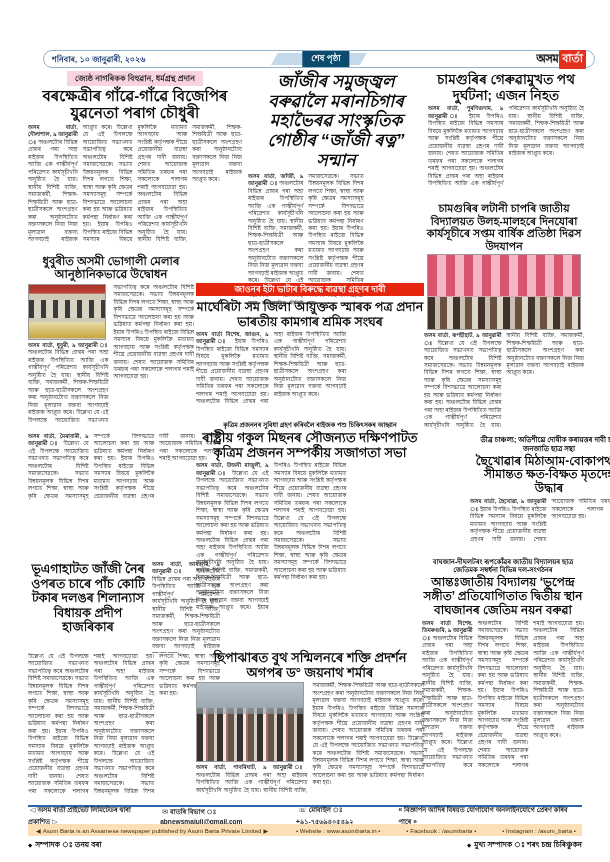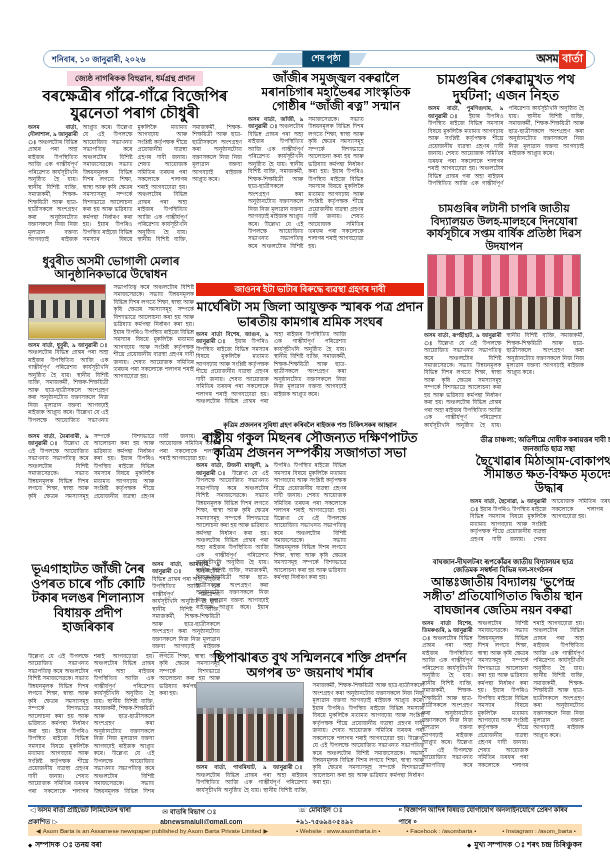--- a/index.html
+++ b/index.html
@@ -125,21 +125,21 @@
     </div>
     <div class="body c3" style="height:146px;">
       <span>উল্লেখ্য যে এই উপলক্ষে আয়োজিত সভাখনত সভাপতিত্ব কৰে অঞ্চলটোৰ বিশিষ্ট সমাজসেৱকে। সভাত উন্নয়নমূলক বিভিন্ন দিশৰ লগতে শিক্ষা, স্বাস্থ্য আৰু কৃষি ক্ষেত্ৰৰ সমস্যাসমূহ সম্পৰ্কে বিশদভাৱে আলোচনা কৰা হয় আৰু ভৱিষ্যত কৰ্মপন্থা নিৰ্ধাৰণ কৰা হয়।</span>
       <span>ইয়াৰ উপৰিও উপস্থিত ৰাইজে বিভিন্ন সমস্যাৰ বিষয়ে মুকলিকৈ মতামত আগবঢ়ায় আৰু সংশ্লিষ্ট কৰ্তৃপক্ষক শীঘ্ৰে প্ৰয়োজনীয় ব্যৱস্থা গ্ৰহণৰ দাবী জনায়। শেষত আয়োজক সমিতিৰ তৰফৰ পৰা সকলোকে শলাগৰ শৰাই আগবঢ়োৱা হয়।</span>
       <span>অঞ্চলটোৰ বিভিন্ন প্ৰান্তৰ পৰা অহা ৰাইজৰ উপস্থিতিত আজি এক গাম্ভীৰ্যপূৰ্ণ পৰিৱেশত কাৰ্যসূচীখনি অনুষ্ঠিত হৈ যায়। স্থানীয় বিশিষ্ট ব্যক্তি, সমাজকৰ্মী, শিক্ষক-শিক্ষয়িত্ৰী আৰু ছাত্ৰ-ছাত্ৰীসকলে অংশগ্ৰহণ কৰা অনুষ্ঠানটোত বক্তাসকলে নিজ নিজ মূল্যৱান বক্তব্য আগবঢ়াই ৰাইজক আপ্লুত কৰে।</span>
       <span>উল্লেখ্য যে এই উপলক্ষে আয়োজিত সভাখনত সভাপতিত্ব কৰে অঞ্চলটোৰ বিশিষ্ট সমাজসেৱকে। সভাত উন্নয়নমূলক বিভিন্ন দিশৰ লগতে শিক্ষা, স্বাস্থ্য আৰু কৃষি ক্ষেত্ৰৰ সমস্যাসমূহ সম্পৰ্কে বিশদভাৱে আলোচনা কৰা হয় আৰু ভৱিষ্যত কৰ্মপন্থা নিৰ্ধাৰণ কৰা হয়।</span>
     </div>
   </section>
 
   <section class="abs" style="left:248px;top:71px;width:176px;height:210px;">
-    <h2 class="hl" style="font-size:12px;">জাঁজীৰ সমুজ্জ্বল বৰুৱালৈ মৰানচিগাৰ মহাভৈৰৱ সাংস্কৃতিক গোষ্ঠীৰ “জাঁজী ৰত্ন” সন্মান</h2>
+    <h2 class="hl" style="font-size:17px;font-style:italic;">জাঁজীৰ সমুজ্জ্বল বৰুৱালৈ মৰানচিগাৰ মহাভৈৰৱ সাংস্কৃতিক গোষ্ঠীৰ “জাঁজী ৰত্ন” সন্মান</h2>
     <div class="body c3" style="height:142px;">
       <b class="by">অসম বাৰ্তা, জাঁজী, ৯ জানুৱাৰী ঃ</b>
       <span>অঞ্চলটোৰ বিভিন্ন প্ৰান্তৰ পৰা অহা ৰাইজৰ উপস্থিতিত আজি এক গাম্ভীৰ্যপূৰ্ণ পৰিৱেশত কাৰ্যসূচীখনি অনুষ্ঠিত হৈ যায়। স্থানীয় বিশিষ্ট ব্যক্তি, সমাজকৰ্মী, শিক্ষক-শিক্ষয়িত্ৰী আৰু ছাত্ৰ-ছাত্ৰীসকলে অংশগ্ৰহণ কৰা অনুষ্ঠানটোত বক্তাসকলে নিজ নিজ মূল্যৱান বক্তব্য আগবঢ়াই ৰাইজক আপ্লুত কৰে।</span>
       <span>উল্লেখ্য যে এই উপলক্ষে আয়োজিত সভাখনত সভাপতিত্ব কৰে অঞ্চলটোৰ বিশিষ্ট সমাজসেৱকে। সভাত উন্নয়নমূলক বিভিন্ন দিশৰ লগতে শিক্ষা, স্বাস্থ্য আৰু কৃষি ক্ষেত্ৰৰ সমস্যাসমূহ সম্পৰ্কে বিশদভাৱে আলোচনা কৰা হয় আৰু ভৱিষ্যত কৰ্মপন্থা নিৰ্ধাৰণ কৰা হয়।</span>
       <span>ইয়াৰ উপৰিও উপস্থিত ৰাইজে বিভিন্ন সমস্যাৰ বিষয়ে মুকলিকৈ মতামত আগবঢ়ায় আৰু সংশ্লিষ্ট কৰ্তৃপক্ষক শীঘ্ৰে প্ৰয়োজনীয় ব্যৱস্থা গ্ৰহণৰ দাবী জনায়। শেষত আয়োজক সমিতিৰ তৰফৰ পৰা সকলোকে শলাগৰ শৰাই আগবঢ়োৱা হয়।</span>
     </div>
   </section>
 
   <div class="abs banner" style="left:196px;top:283px;width:228px;height:13px;">জাওনৰ ইটা ভাটাৰ বিৰুদ্ধে ব্যৱস্থা গ্ৰহণৰ দাবী</div>
 

